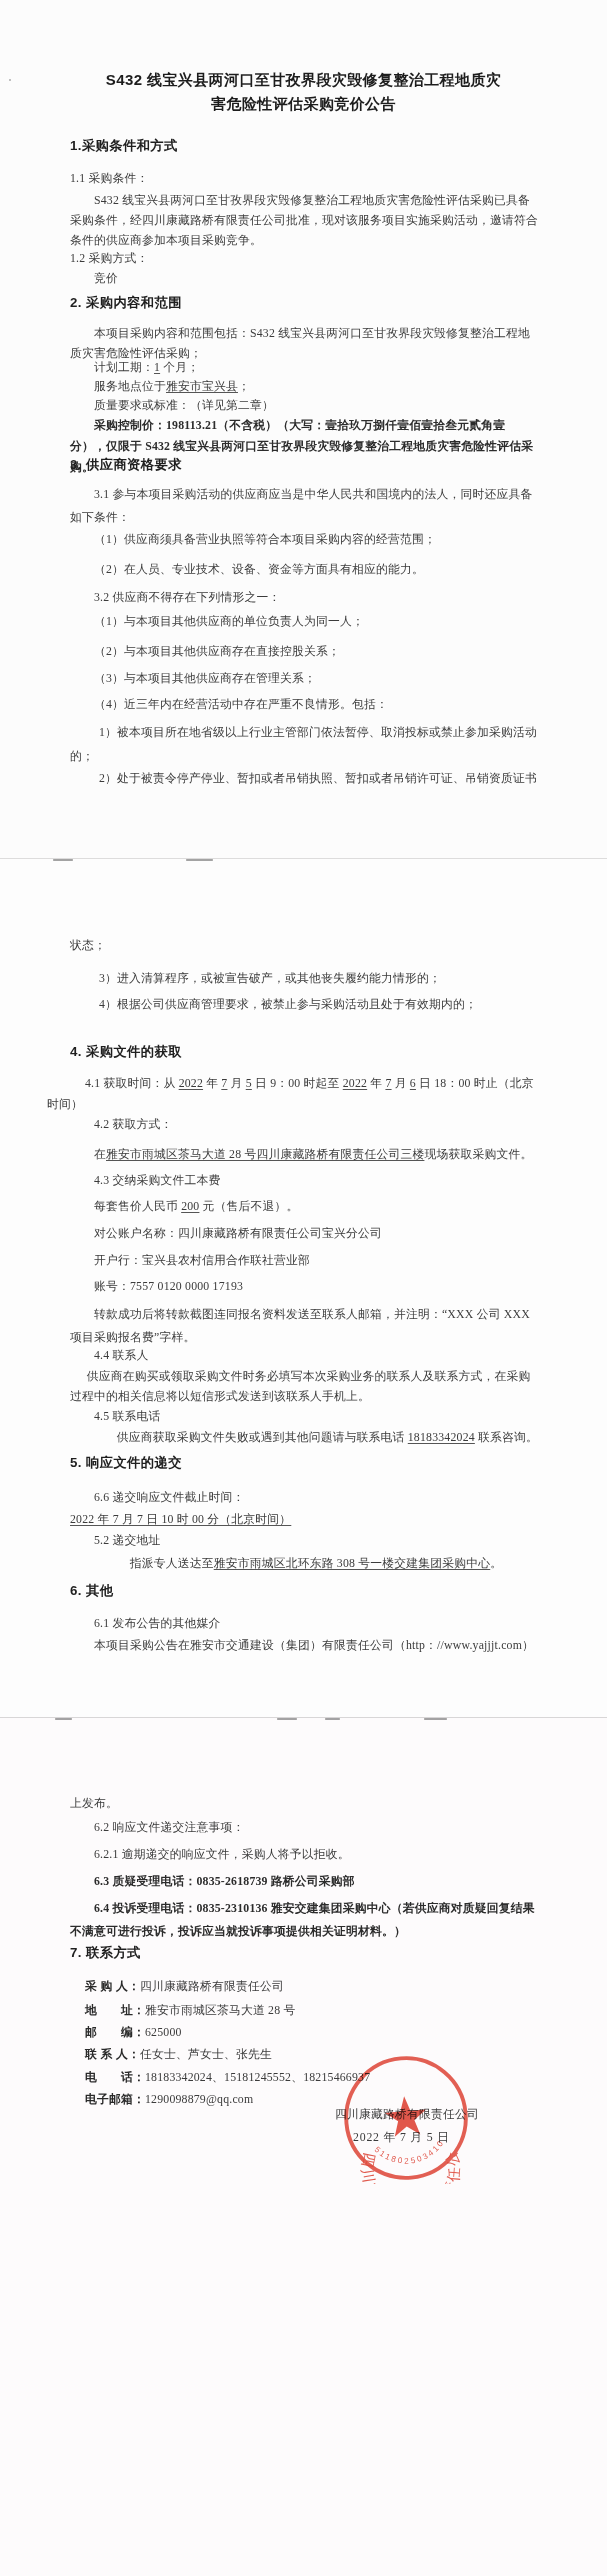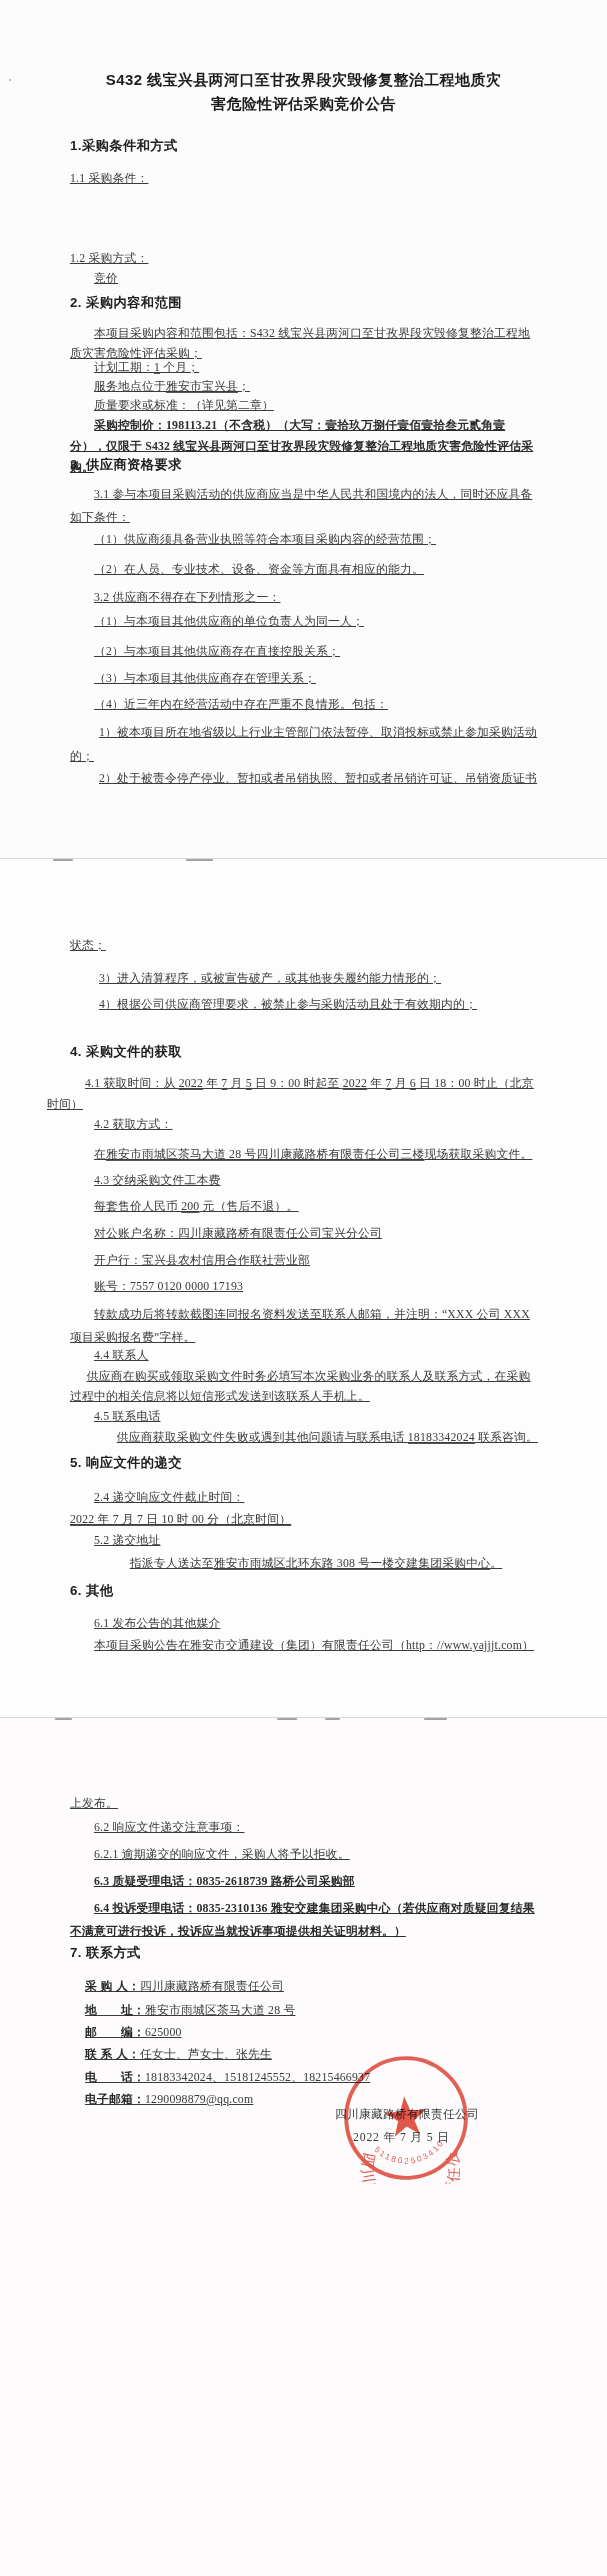--- a/index.html
+++ b/index.html
@@ -12,21 +12,20 @@
   #page1{top:0;height:858px;background:#fcfcfc;}
   #page2{top:858px;height:859px;background:#fdfdfd;border-top:0.8px solid #dddcdc;}
   #page3{top:1717px;height:859px;background:#fdfbfc;border-top:0.8px solid #d8d6d7;}
   .seam{position:absolute;height:1.5px;background:#5a5a5a;opacity:.55;border-radius:0.8px;}
   .speck{position:absolute;width:2.3px;height:2.3px;background:#777;border-radius:50%;opacity:.6;}
 
   .ln{
     position:absolute;left:70px;width:468px;
     font-size:11.8px;line-height:20px;color:#3b3b3b;
     letter-spacing:0.2px;
-    text-decoration:underline;
   }
   .ind{text-indent:24px;}
   .nowrap{white-space:nowrap;}
   .lh30{line-height:23px;}
   .lh31{line-height:23.5px;}
   .b{font-weight:bold;color:#2c2c2c;}
   .u{text-decoration:underline;text-underline-offset:2.3px;text-decoration-color:#555;}
 
   .title{
     position:absolute;top:68px;left:0;width:607px;text-align:center;
@@ -52,20 +51,21 @@
 <div class="page" id="page1">
   <div class="speck" style="left:9px;top:79px;"></div>
 
   <div class="title">
     <div>S432 线宝兴县两河口至甘孜界段灾毁修复整治工程地质灾</div>
     <div>害危险性评估采购竞价公告</div>
   </div>
 
   <div class="h" style="top:137px;">1.采购条件和方式</div>
   <div class="ln" style="top:168px;">1.1 采购条件：</div>
+  <div class="ln ind" style="top:190px;">S432 线宝兴县两河口至甘孜界段灾毁修复整治工程地质灾害危险性评估采购已具备采购条件，经四川康藏路桥有限责任公司批准，现对该服务项目实施采购活动，邀请符合条件的供应商参加本项目采购竞争。</div>
   <div class="ln" style="top:248px;">1.2 采购方式：</div>
   <div class="ln ind" style="top:268px;">竞价</div>
 
   <div class="h" style="top:294px;">2. 采购内容和范围</div>
   <div class="ln ind" style="top:323px;">本项目采购内容和范围包括：S432 线宝兴县两河口至甘孜界段灾毁修复整治工程地质灾害危险性评估采购；</div>
   <div class="ln ind" style="top:357px;"><span>计划工期：</span><span class="u">1</span><span> 个月；</span></div>
   <div class="ln ind" style="top:376px;"><span>服务地点位于</span><span class="u">雅安市宝兴县</span><span>；</span></div>
   <div class="ln ind" style="top:395px;">质量要求或标准：（详见第二章）</div>
   <div class="ln ind b" style="top:415px;line-height:21px;">采购控制价：198113.21（不含税）（大写：壹拾玖万捌仟壹佰壹拾叁元贰角壹分），仅限于 S432 线宝兴县两河口至甘孜界段灾毁修复整治工程地质灾害危险性评估采购。</div>
 
@@ -100,21 +100,21 @@
   <div class="ln ind" style="top:364px;">对公账户名称：四川康藏路桥有限责任公司宝兴分公司</div>
   <div class="ln ind" style="top:391px;">开户行：宝兴县农村信用合作联社营业部</div>
   <div class="ln ind" style="top:417px;">账号：7557 0120 0000 17193</div>
   <div class="ln ind lh30" style="top:444px;">转款成功后将转款截图连同报名资料发送至联系人邮箱，并注明：“XXX 公司 XXX 项目采购报名费”字样。</div>
   <div class="ln ind" style="top:486px;">4.4 联系人</div>
   <div class="ln" style="top:507px;text-indent:16.7px;">供应商在购买或领取采购文件时务必填写本次采购业务的联系人及联系方式，在采购过程中的相关信息将以短信形式发送到该联系人手机上。</div>
   <div class="ln ind" style="top:547px;">4.5 联系电话</div>
   <div class="ln ind" style="top:568px;text-align:right;"><span>供应商获取采购文件失败或遇到其他问题请与联系电话 </span><span class="u">18183342024</span><span> 联系咨询。</span></div>
 
   <div class="h" style="top:595px;">5. 响应文件的递交</div>
-  <div class="ln ind" style="top:628px;">2.4 递交响应文件截止时间：</div>
+  <div class="ln ind" style="top:628px;">6.6 递交响应文件截止时间：</div>
   <div class="ln" style="top:650px;"><span class="u">2022 年 7 月 7 日 10 时 00 分（北京时间）</span></div>
   <div class="ln ind" style="top:671px;">5.2 递交地址</div>
   <div class="ln ind" style="top:694px;text-align:center;"><span>指派专人送达至</span><span class="u">雅安市雨城区北环东路 308 号一楼交建集团采购中心</span><span>。</span></div>
 
   <div class="h" style="top:723px;">6. 其他</div>
   <div class="ln ind" style="top:754px;">6.1 发布公告的其他媒介</div>
   <div class="ln ind nowrap" style="top:776px;">本项目采购公告在雅安市交通建设（集团）有限责任公司（http：//www.yajjjt.com）</div>
 </div>
 
 <div class="page" id="page3">

